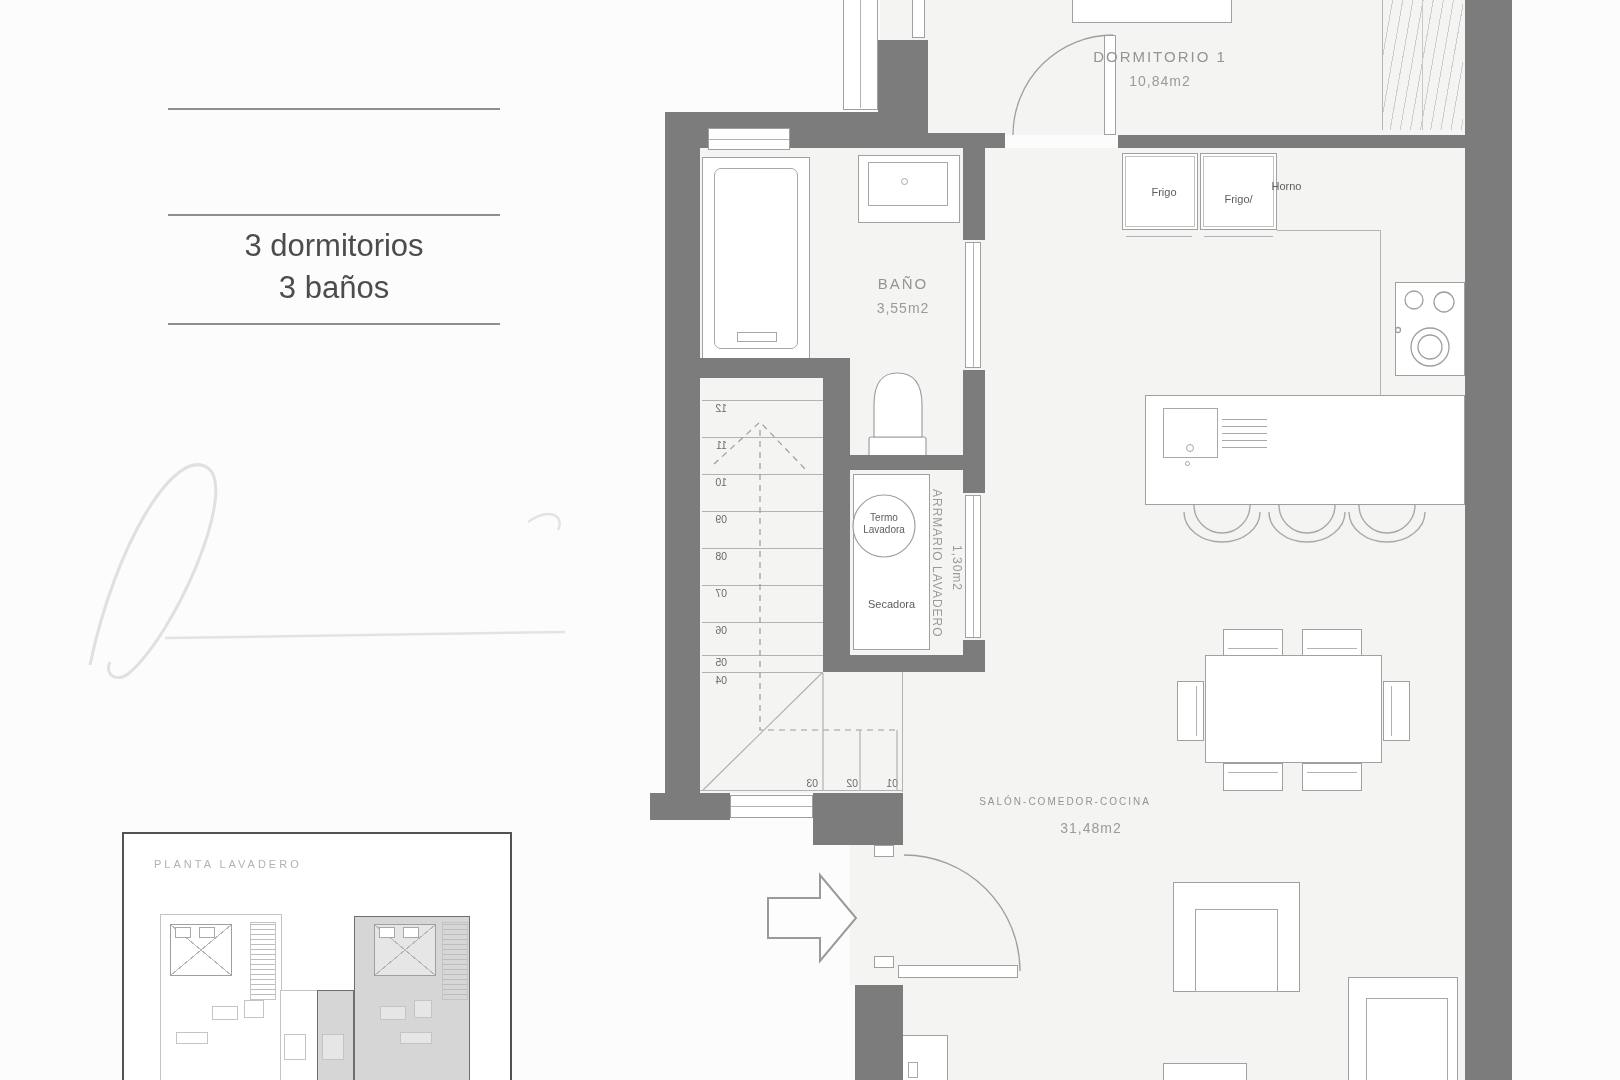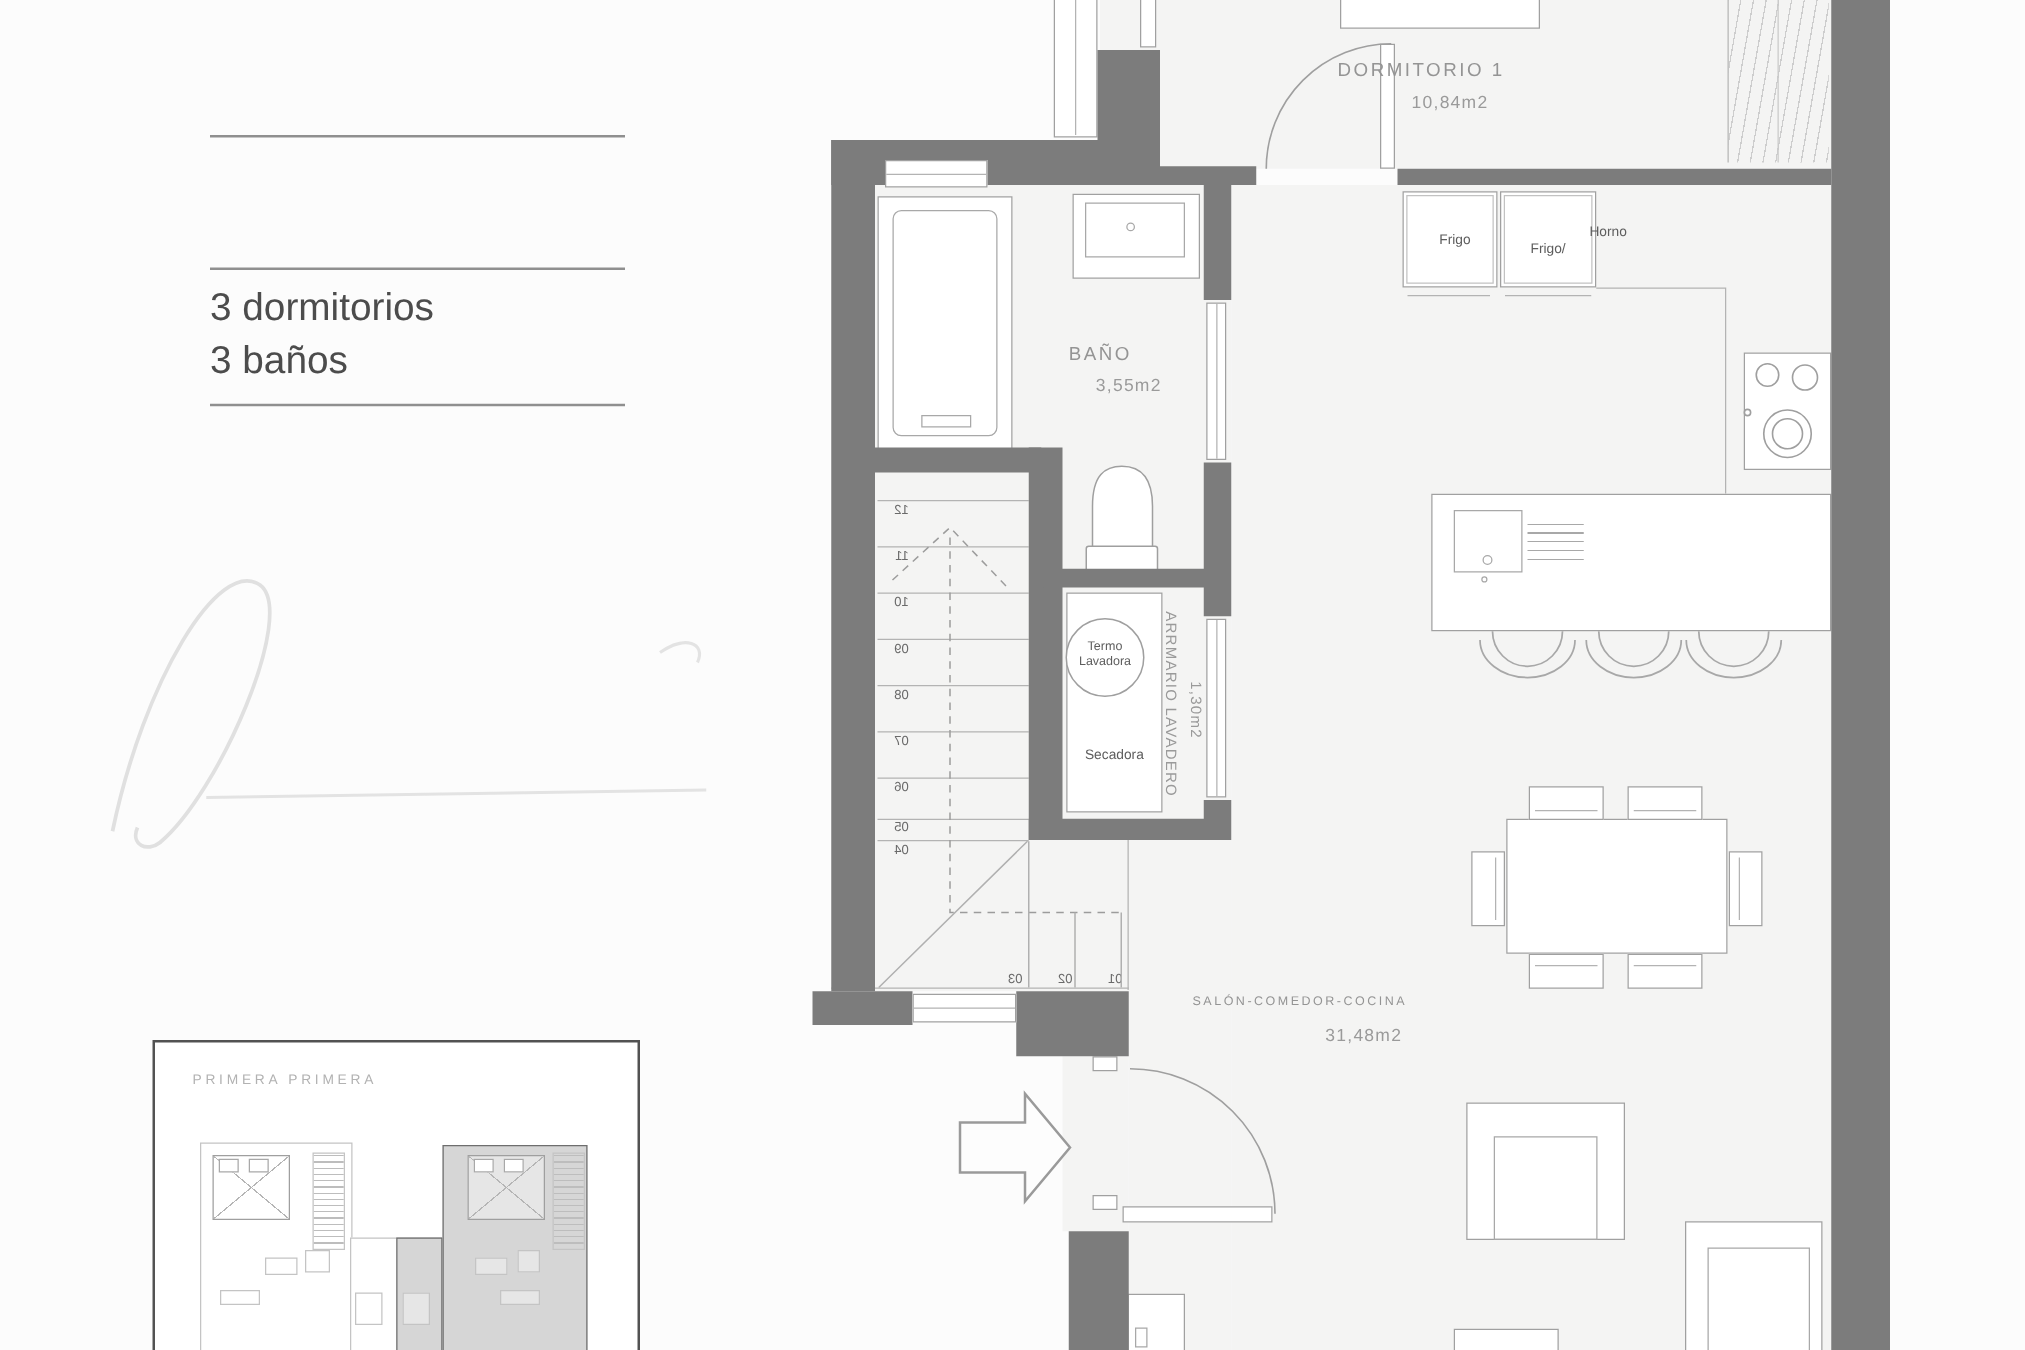--- a/index.html
+++ b/index.html
@@ -4,40 +4,40 @@
 <style>
   html,body{margin:0;padding:0;background:#fff;}
   #stage{position:relative;width:1620px;height:1080px;background:#fcfcfc;overflow:hidden;
          font-family:"Liberation Sans",sans-serif;}
   .wall{position:absolute;background:#7c7c7c;}
   .floor{position:absolute;background:#f4f4f3;}
   .b{position:absolute;border:1px solid #a0a0a0;background:#fff;box-sizing:border-box;}
   .bt{position:absolute;border:1px solid #a8a8a8;background:transparent;box-sizing:border-box;}
   .hline{position:absolute;background:#b3b3b3;height:1px;}
   .vline{position:absolute;background:#b3b3b3;width:1px;}
-  .room-label{position:absolute;color:#949494;letter-spacing:2px;font-size:15px;white-space:nowrap;}
+  .room-label{position:absolute;color:#949494;letter-spacing:2px;font-size:15px;text-align:center;white-space:nowrap;}
   .room-area{position:absolute;color:#9a9a9a;letter-spacing:1px;font-size:14px;text-align:center;white-space:nowrap;}
   .appl-label{position:absolute;color:#5d5d5d;font-size:11px;text-align:center;line-height:12px;}
   .stepnum{position:absolute;color:#6a6a6a;font-size:10.5px;width:24px;text-align:left;transform:scaleX(-1);}
   .vtext{position:absolute;writing-mode:vertical-rl;color:#9a9a9a;letter-spacing:1px;font-size:12px;text-align:center;}
   .hatch{position:absolute;background:repeating-linear-gradient(100deg,transparent 0 9px,#cdcdcd 9px 10px);}
   .drain{position:absolute;background:repeating-linear-gradient(180deg,transparent 0 6px,#a8a8a8 6px 7px);}
   .mini-hatch{position:absolute;background:repeating-linear-gradient(0deg,transparent 0 4px,#bdbdbd 4px 5px);border:1px solid #c4c4c4;box-sizing:border-box;}
   .mini-line{position:absolute;border:1px solid #c4c4c4;box-sizing:border-box;background:#fff;}
   .mini-gray{position:absolute;background:#d6d6d6;border:1px solid #6e6e6e;box-sizing:border-box;}
   .bed{position:absolute;border:1px solid #9f9f9f;box-sizing:border-box;
        background-image:linear-gradient(to bottom right,transparent 49.4%,#b5b5b5 49.4% 50.6%,transparent 50.6%),
                         linear-gradient(to bottom left,transparent 49.4%,#b5b5b5 49.4% 50.6%,transparent 50.6%);}
   .pillow{position:absolute;border:1px solid #a8a8a8;background:#fff;box-sizing:border-box;width:16px;height:11px;top:2px;}
   
   #summary{position:absolute;left:168px;top:100px;width:332px;height:235px;color:#3d3d3d;}
   .rule{position:absolute;left:0;width:332px;height:2px;background:#8f8f8f;}
   #total-line{position:absolute;left:0;top:14px;width:332px;text-align:right;
               font-size:33px;font-weight:bold;color:#3c3c3c;letter-spacing:0.5px;}
-  .feature{position:absolute;left:0;width:332px;text-align:left;font-size:31px;color:#4c4c4c;}
+  .feature{position:absolute;left:0;width:332px;text-align:center;font-size:31px;color:#4c4c4c;}
   #thumb{position:absolute;left:122px;top:832px;width:390px;height:260px;border:2px solid #525252;background:#fff;box-sizing:border-box;}
   #thumb-label{position:absolute;left:30px;top:24px;font-size:11px;letter-spacing:3px;color:#b2b2b2;}
   svg{position:absolute;left:0;top:0;}
 </style>
 </head>
 <body>
 
 <div id="stage">
 
   <div id="summary">
@@ -221,21 +221,21 @@
   <div class="vtext" style="left:950px;top:523px;height:90px;z-index:8">1,30m2</div>
 
   <div class="appl-label" style="left:1122px;top:186px;width:84px;z-index:8">Frigo</div>
   <div class="appl-label" style="left:1248px;top:180px;width:77px;z-index:8">Horno</div>
   <div class="appl-label" style="left:1200px;top:193px;width:77px;z-index:8">Frigo/</div>
   <div class="appl-label" style="left:856px;top:512px;width:56px;font-size:10px;z-index:8">Termo</div>
   <div class="appl-label" style="left:856px;top:524px;width:56px;font-size:10px;z-index:8">Lavadora</div>
   <div class="appl-label" style="left:853px;top:598px;width:77px;z-index:8">Secadora</div>
 
   <div id="thumb">
-    <div id="thumb-label">PRIMERA PRIMERA</div>
+    <div id="thumb-label">PLANTA LAVADERO</div>
 
     <div class="mini-line" style="left:36px;top:80px;width:122px;height:168px"></div>
     <div class="mini-line" style="left:156px;top:156px;width:74px;height:92px"></div>
 
     <div class="mini-gray" style="left:230px;top:82px;width:116px;height:166px"></div>
     <div class="mini-gray" style="left:193px;top:156px;width:37px;height:92px"></div>
 
     <div class="bed" style="left:46px;top:90px;width:62px;height:52px">
       <div class="pillow" style="left:4px"></div>
       <div class="pillow" style="left:28px"></div>

